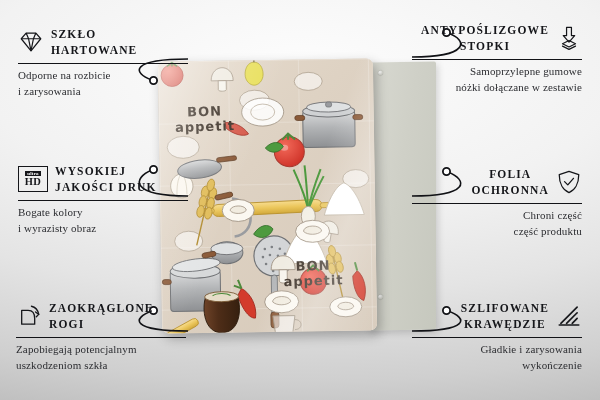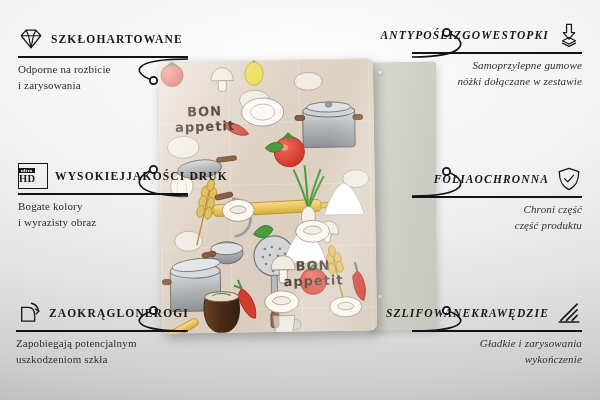--- a/index.html
+++ b/index.html
@@ -10,51 +10,51 @@
       radial-gradient(ellipse 140% 90% at 50% 18%, #fdfdfd 0%, #f2f2f2 38%, #e4e4e4 62%, #cfcfcf 86%, #bdbdbd 100%);
     position:relative;
   }
   #stage{ position:absolute; inset:0; }
 
   
   .feat{ position:absolute; width:170px; }
   .feat .head{ display:flex; align-items:center; gap:7px; }
   .feat.left .head{ justify-content:flex-start; }
   .feat.right .head{ justify-content:flex-end; }
-  .titlewrap{ display:flex; }
+  .titlewrap{ display:flex; flex-direction:column; }
   .feat.left .titlewrap{ align-items:flex-start; }
-  .feat.right .titlewrap{ align-items:flex-end;font-style:italic; }
+  .feat.right .titlewrap{ align-items:center; }
   .t1,.t2{
     font-family:"Liberation Serif", serif;
     font-size:11.5px; font-weight:700; letter-spacing:1.15px;
     color:#15161a; line-height:1.42; white-space:nowrap;
   }
   .rule{ height:1.6px; background:#121317; margin-top:4px; width:100%; }
   .sub{
     font-family:"Liberation Serif", serif;
     font-size:11px; color:#2c2d31; line-height:1.45; margin-top:4px;
     letter-spacing:.15px;
   }
-  .feat.right .sub{ text-align:right;font-style:italic; }
+  .feat.right .sub{ text-align:right; }
 
   .ico{ width:26px; height:26px; flex:0 0 26px; display:block; }
   .ico svg{ width:100%; height:100%; display:block; }
 
   
   #f-szklo  { left:18px;  top:26px; }
   #f-hd     { left:18px;  top:163px; }
   #f-rogi   { left:16px;  top:300px; }
   #f-stopki { right:18px; top:22px;  }
   #f-folia  { right:18px; top:166px; }
   #f-kraw   { right:18px; top:300px; }
 
   
   .hdbox{
     width:30px;height:26px;border:1.6px solid #15161a;
-    display:flex;flex-direction:column;align-items:flex-start;justify-content:center;
+    display:flex;flex-direction:column;align-items:center;justify-content:center;
     flex:0 0 30px; line-height:1;
   }
   .hdbox .u{ font-size:5px; font-weight:700; letter-spacing:.2px;
              background:#15161a; color:#fff; padding:0 2px; }
   .hdbox .h{ font-size:10.5px; font-weight:700; letter-spacing:.4px; color:#15161a; margin-top:1px;}
 
   
   #links{ position:absolute; inset:0; width:600px; height:400px; pointer-events:none; }
 
   

